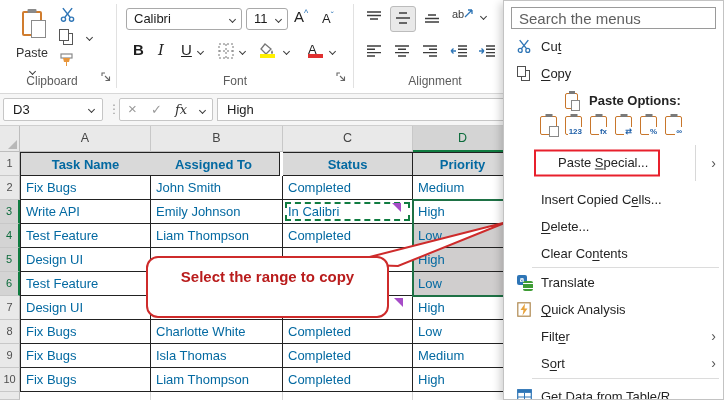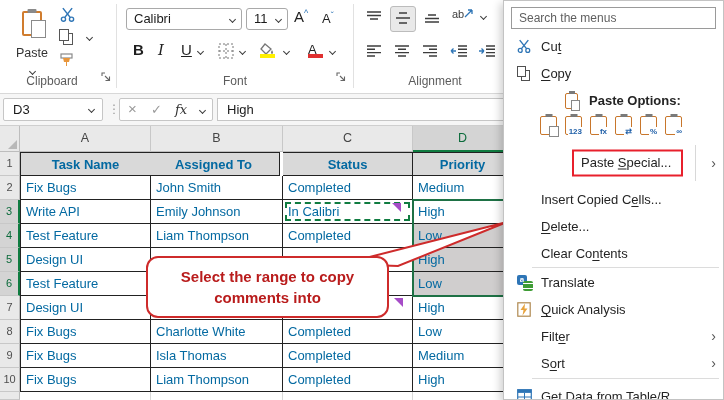--- a/index.html
+++ b/index.html
@@ -60,31 +60,31 @@
   .cmark { position:absolute; width:0; height:0; border-top:9px solid #a64cc7; border-left:9px solid transparent; z-index:8; }
   .sliver { position:absolute; top:266px; height:8px; border-right:1px solid #d8d8d8; }
 
   
   #spike { position:absolute; left:0; top:0; z-index:29; pointer-events:none; }
   #callout { position:absolute; left:146px; top:256px; width:243px; height:62px; background:#fff; border:2.5px solid #ce2b2b; border-radius:12px; z-index:30; text-align:center; padding-top:8px; }
   #callout div { font-size:15px; font-weight:bold; color:#b91c1c; line-height:21px; }
 
   
   #menu { position:absolute; left:503px; top:0; width:221px; height:400px; background:#fff; border:1px solid #c3c3c3; box-shadow:-3px 3px 8px rgba(0,0,0,0.18); z-index:40; overflow:hidden; }
-  #menu-search { position:absolute; left:7px; top:6px; width:205px; height:22px; border:1px solid #9a9a9a; background:#fff; font-size:12px; color:#ef4444; padding-left:7px; font-family:"Liberation Sans", sans-serif; }
+  #menu-search { position:absolute; left:7px; top:6px; width:205px; height:22px; border:1px solid #9a9a9a; background:#fff; font-size:15px; color:#ef4444; padding-left:7px; font-family:"Liberation Sans", sans-serif; }
   #menu-search::placeholder { color:#5f5f5f; opacity:1; }
   .mi { position:absolute; left:0; width:221px; height:27px; font-size:13px; color:#242424; line-height:27px; }
   .mi .mi-ic { position:absolute; left:13px; top:50%; transform:translateY(-50%); width:16px; height:16px; line-height:normal; }
   .mi .mi-label { position:absolute; left:37px; top:0; white-space:nowrap; }
   .mi u { text-underline-offset:2px; }
   .mi.bold .mi-label { font-weight:bold; }
   .mi-sub { position:absolute; right:9px; top:0; color:#555; font-size:14px; }
   .mi-div { position:absolute; right:29px; top:5px; bottom:5px; width:1px; background:#d8d8d8; }
   .msep { position:absolute; left:28px; right:4px; height:1px; background:#dcdcdc; }
-  .redbox { position:absolute; left:30px; top:50%; transform:translateY(-50%); border:2px solid #e8202c; padding:1px 10px 2px 7px; line-height:20px; white-space:nowrap;margin-left:38px; }
+  .redbox { position:absolute; left:30px; top:50%; transform:translateY(-50%); border:2px solid #e8202c; padding:1px 10px 2px 22px; line-height:20px; white-space:nowrap; }
   
   .pclip { position:absolute; top:2px; width:17px; height:19px; border:1.5px solid #c8762b; border-radius:2px; background:#fff; }
   .pclip::before { content:""; position:absolute; left:50%; top:-3px; transform:translateX(-50%); width:7px; height:3px; background:#7a7a7a; }
   .pclip .pg { position:absolute; right:-3px; bottom:-3px; width:10px; height:11px; background:#fff; border:1px solid #888; }
   .pclip .tx { position:absolute; right:-2px; bottom:-2px; font-size:8px; font-weight:bold; color:#1f5fa8; background:#fff; line-height:9px; padding:0 1px; }
   
   .cps { position:relative; display:block; width:14px; height:16px; }
   .cps i { position:absolute; width:9px; height:11px; background:#fff; border:1.3px solid #505050; }
   .cps .p1 { left:0; top:0; } .cps .p2 { left:4px; top:4px; }
   .clipb-s { position:relative; display:block; width:13px; height:16px; border:1.6px solid #c8762b; border-radius:2px; }
@@ -311,21 +311,20 @@
     <div id="antbox" style="left: 285px; top: 76px; width: 125px; height: 19px;"></div>
     <div class="cmark" style="left:392px;top:77px"></div>
     <div class="cmark" style="left:394px;top:172px"></div>
   </div>
 
   <svg id="spike" width="724" height="400">
     <polygon points="342,264 507,222 398,266" fill="#ffffff" stroke="#ce2b2b" stroke-width="2"></polygon>
   </svg>
   <div id="callout">
     <div>Select the range to copy</div>
-    <div>comments into</div>
   </div>
 
   <div id="menu">
     <input id="menu-search" type="text" placeholder="Search the menus" style="">
     <div id="menu-items">
         <div class="mi" style="top: 32px; height: 27px; line-height: 27px;">
           <span class="mi-ic"><svg width="14" height="14" viewBox="0 0 13 13">
               <path d="M2.5 1 L9 9.2 M10.5 1 L4 9.2" stroke="#2e75b6" stroke-width="1.3" fill="none"></path>
               <circle cx="3" cy="10.6" r="1.8" fill="none" stroke="#2e75b6" stroke-width="1.2"></circle>
               <circle cx="10" cy="10.6" r="1.8" fill="none" stroke="#2e75b6" stroke-width="1.2"></circle>

